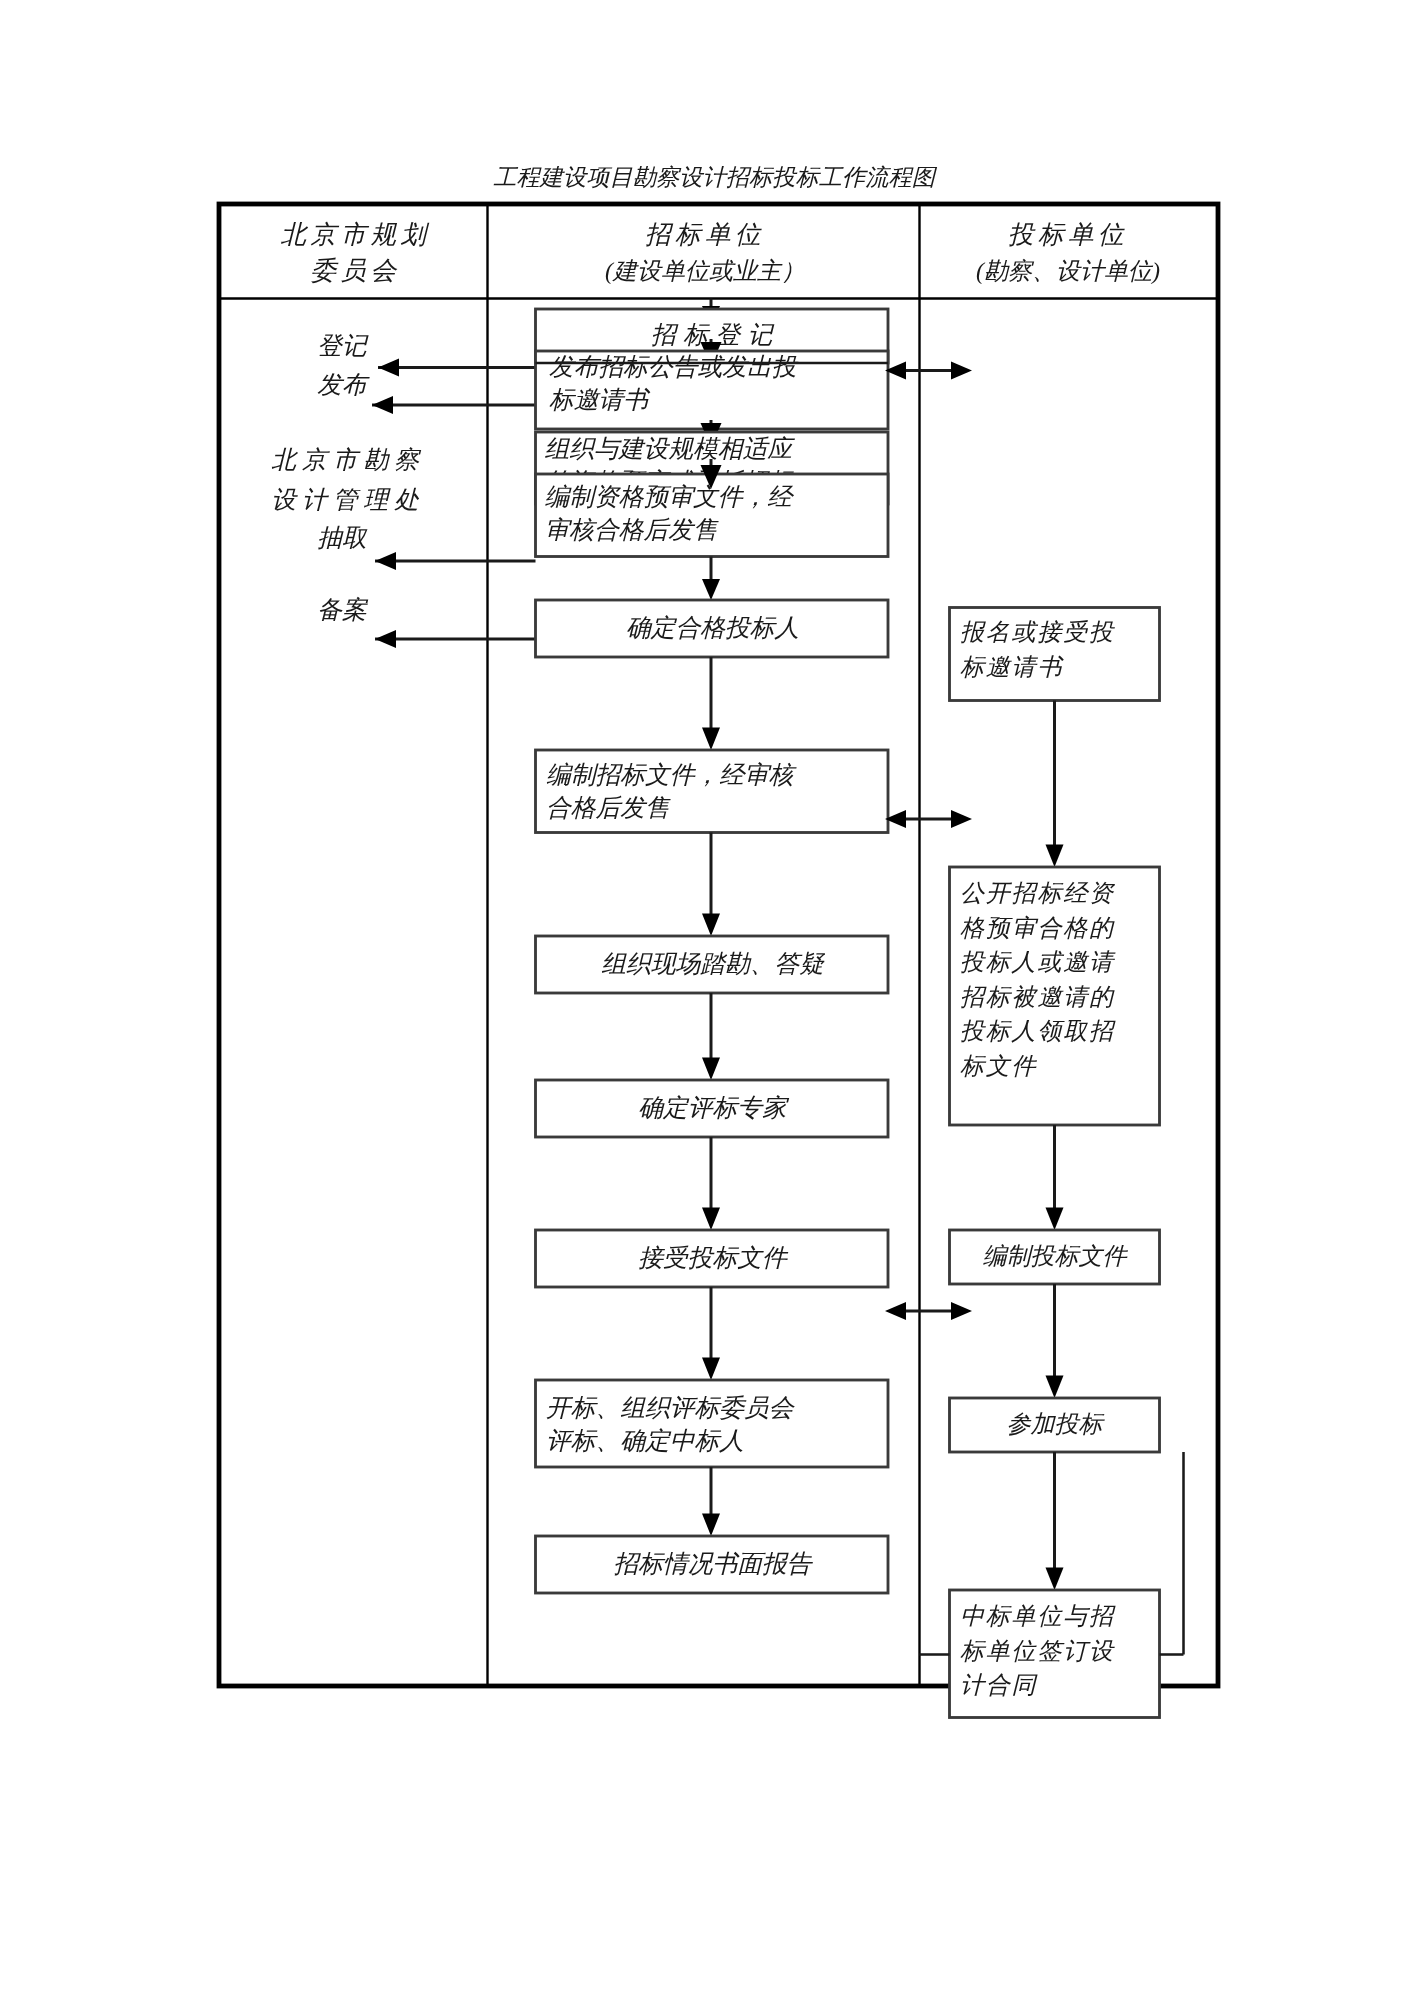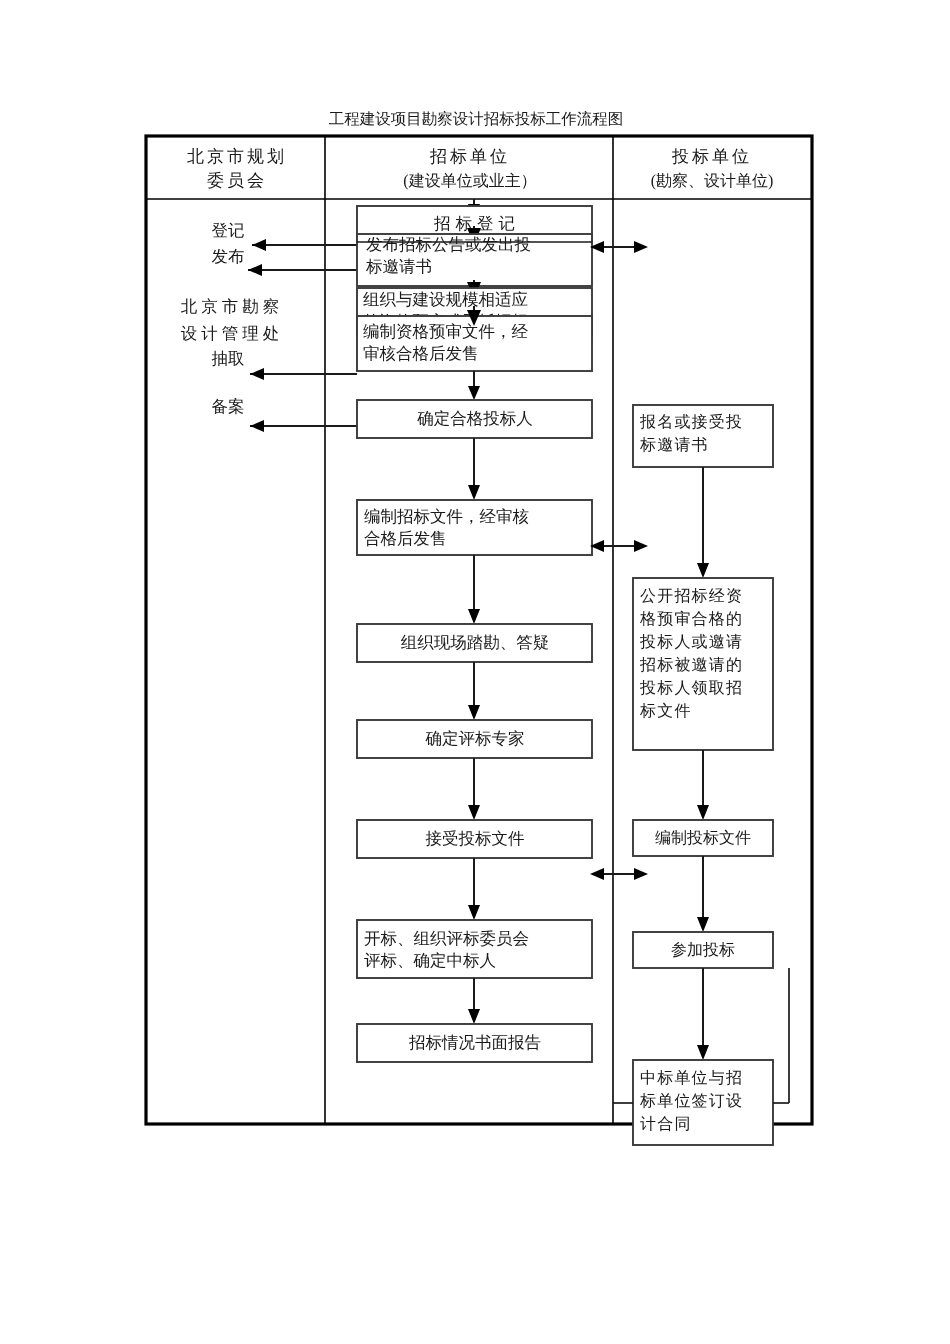--- a/index.html
+++ b/index.html
@@ -12,20 +12,21 @@
     height: 1344px;
     font-family: "Liberation Serif", "DejaVu Serif", serif;
     color: #000000;
     position: relative;
     overflow: hidden;
   }
   #flow-root {
     position: relative;
     width: 950px;
     height: 1344px;
+    font-style: italic;
   }
   svg#flow-svg {
     position: absolute;
     left: 0;
     top: 0;
     width: 950px;
     height: 1344px;
   }
   .frame-line {
     stroke: #000000;

